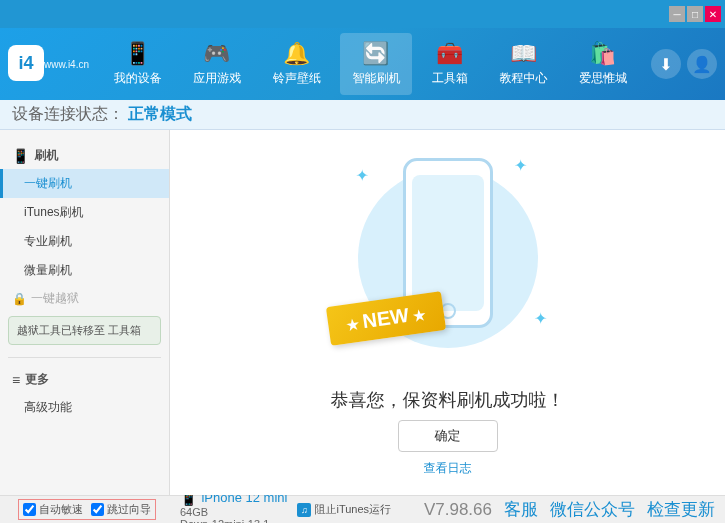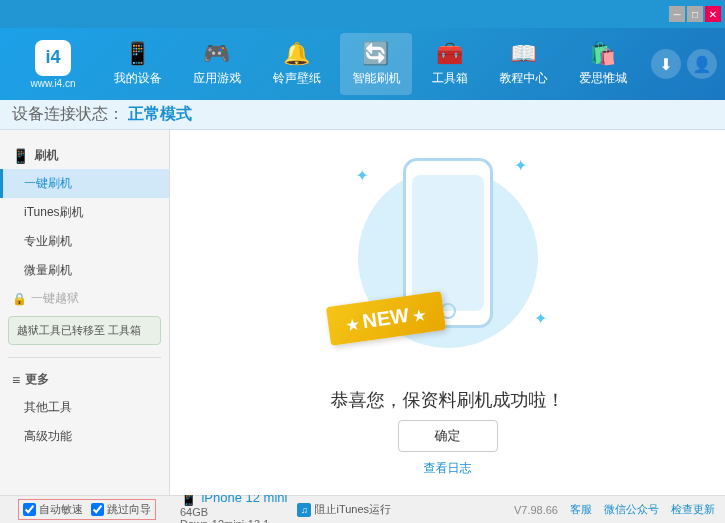--- a/index.html
+++ b/index.html
@@ -31,21 +31,21 @@
     .topnav {
       height: 72px;
       background: linear-gradient(135deg, #1da0e8 0%, #2196d3 50%, #1a78c2 100%);
       display: flex;
       align-items: center;
       padding: 0 8px;
     }
     .logo-area {
       width: 90px;
       display: flex;
-      flex-direction: column;
+      flex-direction: row;
       align-items: center;
       color: white;
       font-size: 11px;
       flex-shrink: 0;
     }
     .logo-icon {
       width: 36px; height: 36px;
       background: white;
       border-radius: 8px;
       display: flex; align-items: center; justify-content: center;
@@ -339,21 +339,21 @@
       width: 14px; height: 14px;
       background: #1a8fd1;
       border-radius: 2px;
       display: flex; align-items: center; justify-content: center;
       color: white; font-size: 9px;
     }
     .bottom-right {
       display: flex;
       align-items: center;
       gap: 12px;
-      font-size: 11px;
+      font-size: 17px;
       color: #555;
     }
     .bottom-version { color: #888; }
     .bottom-link { color: #1a8fd1; cursor: pointer; }
 
     .device-block {
       display: flex;
       flex-direction: column;
     }
     .device-icon-row {
@@ -461,23 +461,20 @@
       <div class="sidebar-note">
         <span>越狱工具已转移至
 工具箱</span>
       </div>
     </div>
     <div class="sidebar-divider"></div>
     <div class="sidebar-section">
       <div class="sidebar-section-header">
         <span class="icon">≡</span>
         <span>更多</span>
-      </div>
-      <div class="sidebar-item">
-        <span>其他工具</span>
       </div>
       <div class="sidebar-item">
         <span>高级功能</span>
       </div>
     </div>
   </div>
 
   <div class="content">
 
     <div class="hero-graphic">

